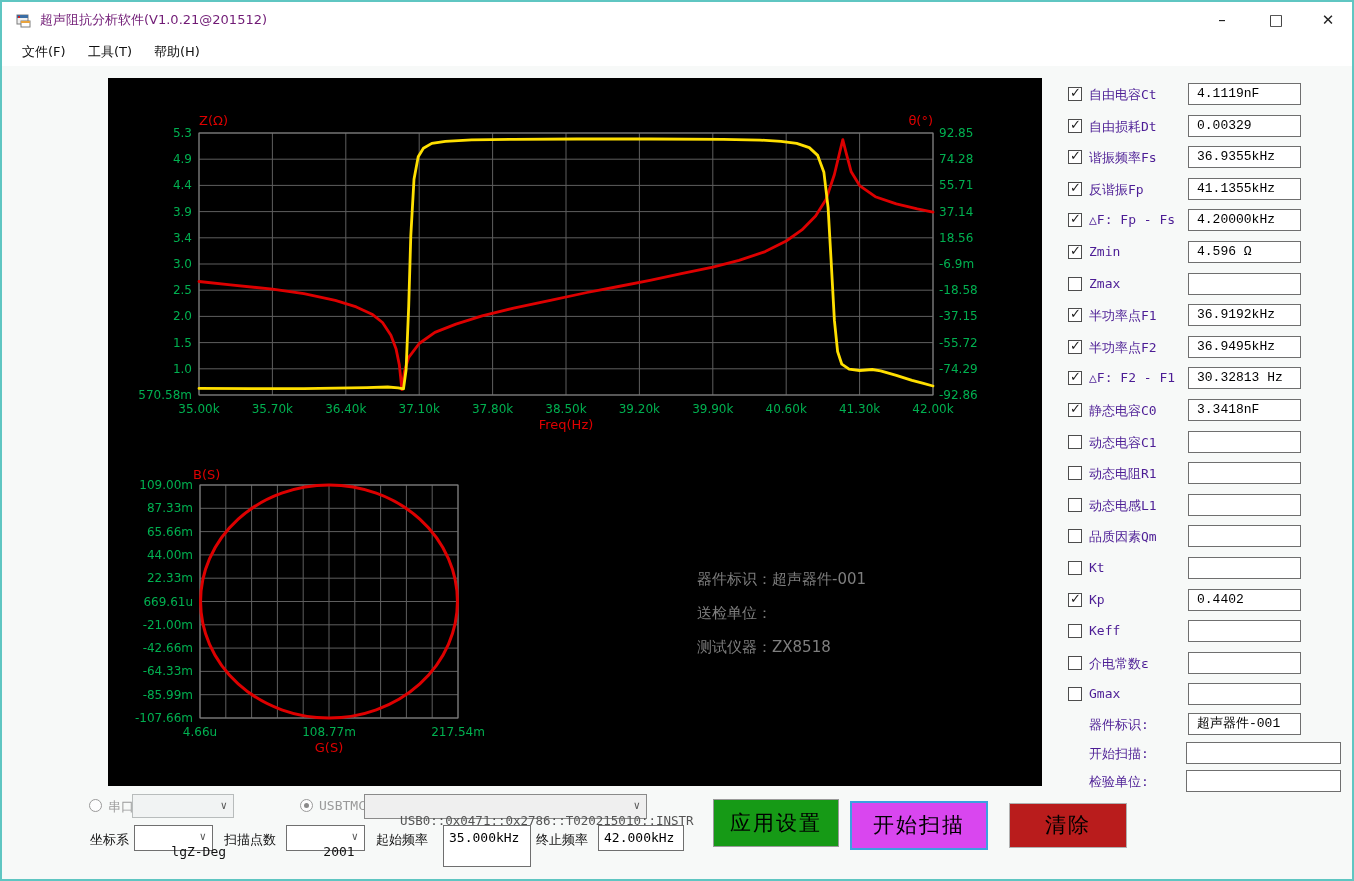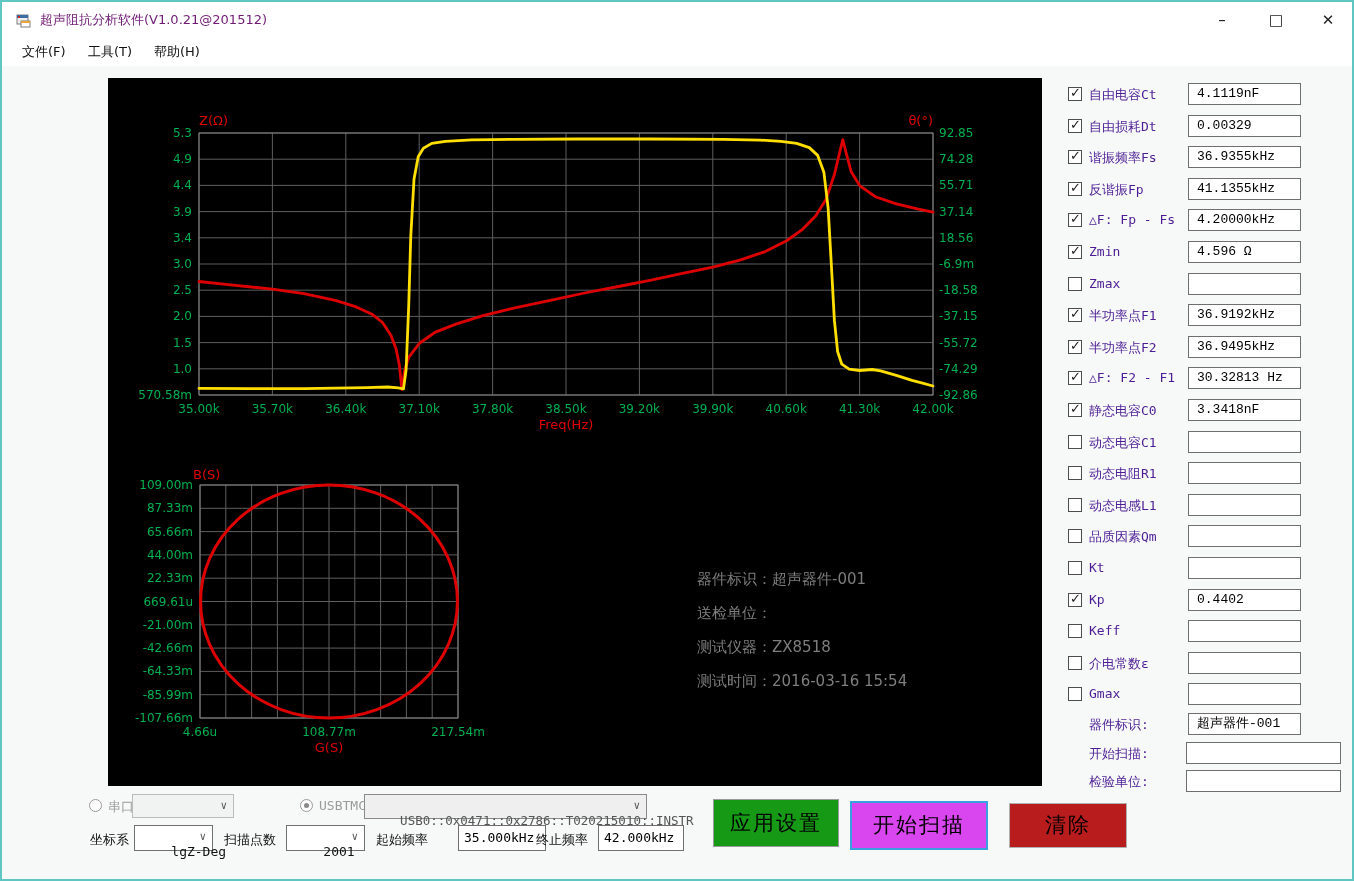--- a/index.html
+++ b/index.html
@@ -173,21 +173,21 @@
         <text x="85" y="597.4" fill="#00b050" font-size="12" text-anchor="end">-64.33m</text>
         <text x="85" y="620.7" fill="#00b050" font-size="12" text-anchor="end">-85.99m</text>
         <text x="85" y="644" fill="#00b050" font-size="12" text-anchor="end">-107.66m</text>
         <text x="92" y="658" fill="#00b050" font-size="12" text-anchor="middle">4.66u</text>
         <text x="221" y="658" fill="#00b050" font-size="12" text-anchor="middle">108.77m</text>
         <text x="350" y="658" fill="#00b050" font-size="12" text-anchor="middle">217.54m</text>
         <text x="85" y="401" fill="#dd0000" font-size="13" text-anchor="start">B(S)</text>
         <text x="221" y="674" fill="#dd0000" font-size="13" text-anchor="middle">G(S)</text>
         <ellipse cx="220.997236586938" cy="523.5" rx="128.44533674390559" ry="116.46773746884519" fill="none" stroke="#dd0000" stroke-width="3"></ellipse>
       </svg>
-    <div class="info-block" id="info-block"><div>器件标识：超声器件-001</div><div>送检单位：</div><div>测试仪器：ZX8518</div><div>测试时间：2016-03-16 15:54</div></div>
+    <div class="info-block" id="info-block"><div>器件标识：超声器件-001</div><div>送检单位：</div><div>测试仪器：ZX8518</div></div>
   </div>
 
   <div class="right-panel" id="measurements">
       <div class="m-row" style="top: 4px;">
         <span class="chk">
           <span class="mark">✓</span>
         </span>
         <span class="m-label">自由电容Ct</span>
         <div class="m-field">4.1119nF</div>
       </div>
@@ -338,21 +338,21 @@
   <span class="combo" style="left:132px; top:823px; width:79px; height:26px;">
     <span>lgZ-Deg</span><span class="chev">∨</span>
   </span>
 
   <span class="ctl-label" style="left:222px; top:829px;">扫描点数</span>
   <span class="combo" style="left:284px; top:823px; width:79px; height:26px;">
     <span>2001</span><span class="chev">∨</span>
   </span>
 
   <span class="ctl-label" style="left:374px; top:829px;">起始频率</span>
-  <span class="tbox" style="left:456px; top:823px; width:88px; height:26px;">35.000kHz</span>
+  <span class="tbox" style="left:441px; top:823px; width:88px; height:42px;">35.000kHz</span>
 
   <span class="ctl-label" style="left:534px; top:829px;">终止频率</span>
   <span class="tbox" style="left:596px; top:823px; width:86px; height:26px;">42.000kHz</span>
 
   <div class="big-btn" style="left:711px; top:797px; width:126px; height:48px; line-height:46px; background:#169a16; border:1px solid #9a9a9a;">应用设置</div>
   <div class="big-btn" style="left:848px; top:799px; width:138px; height:49px; line-height:45px; background:#d946ef; border:2px solid #3ba0e0;">开始扫描</div>
   <div class="big-btn" style="left:1007px; top:801px; width:118px; height:45px; line-height:43px; background:#b91c1c; border:1px solid #b0b0b0;">清除</div>
 
 </div>
 

